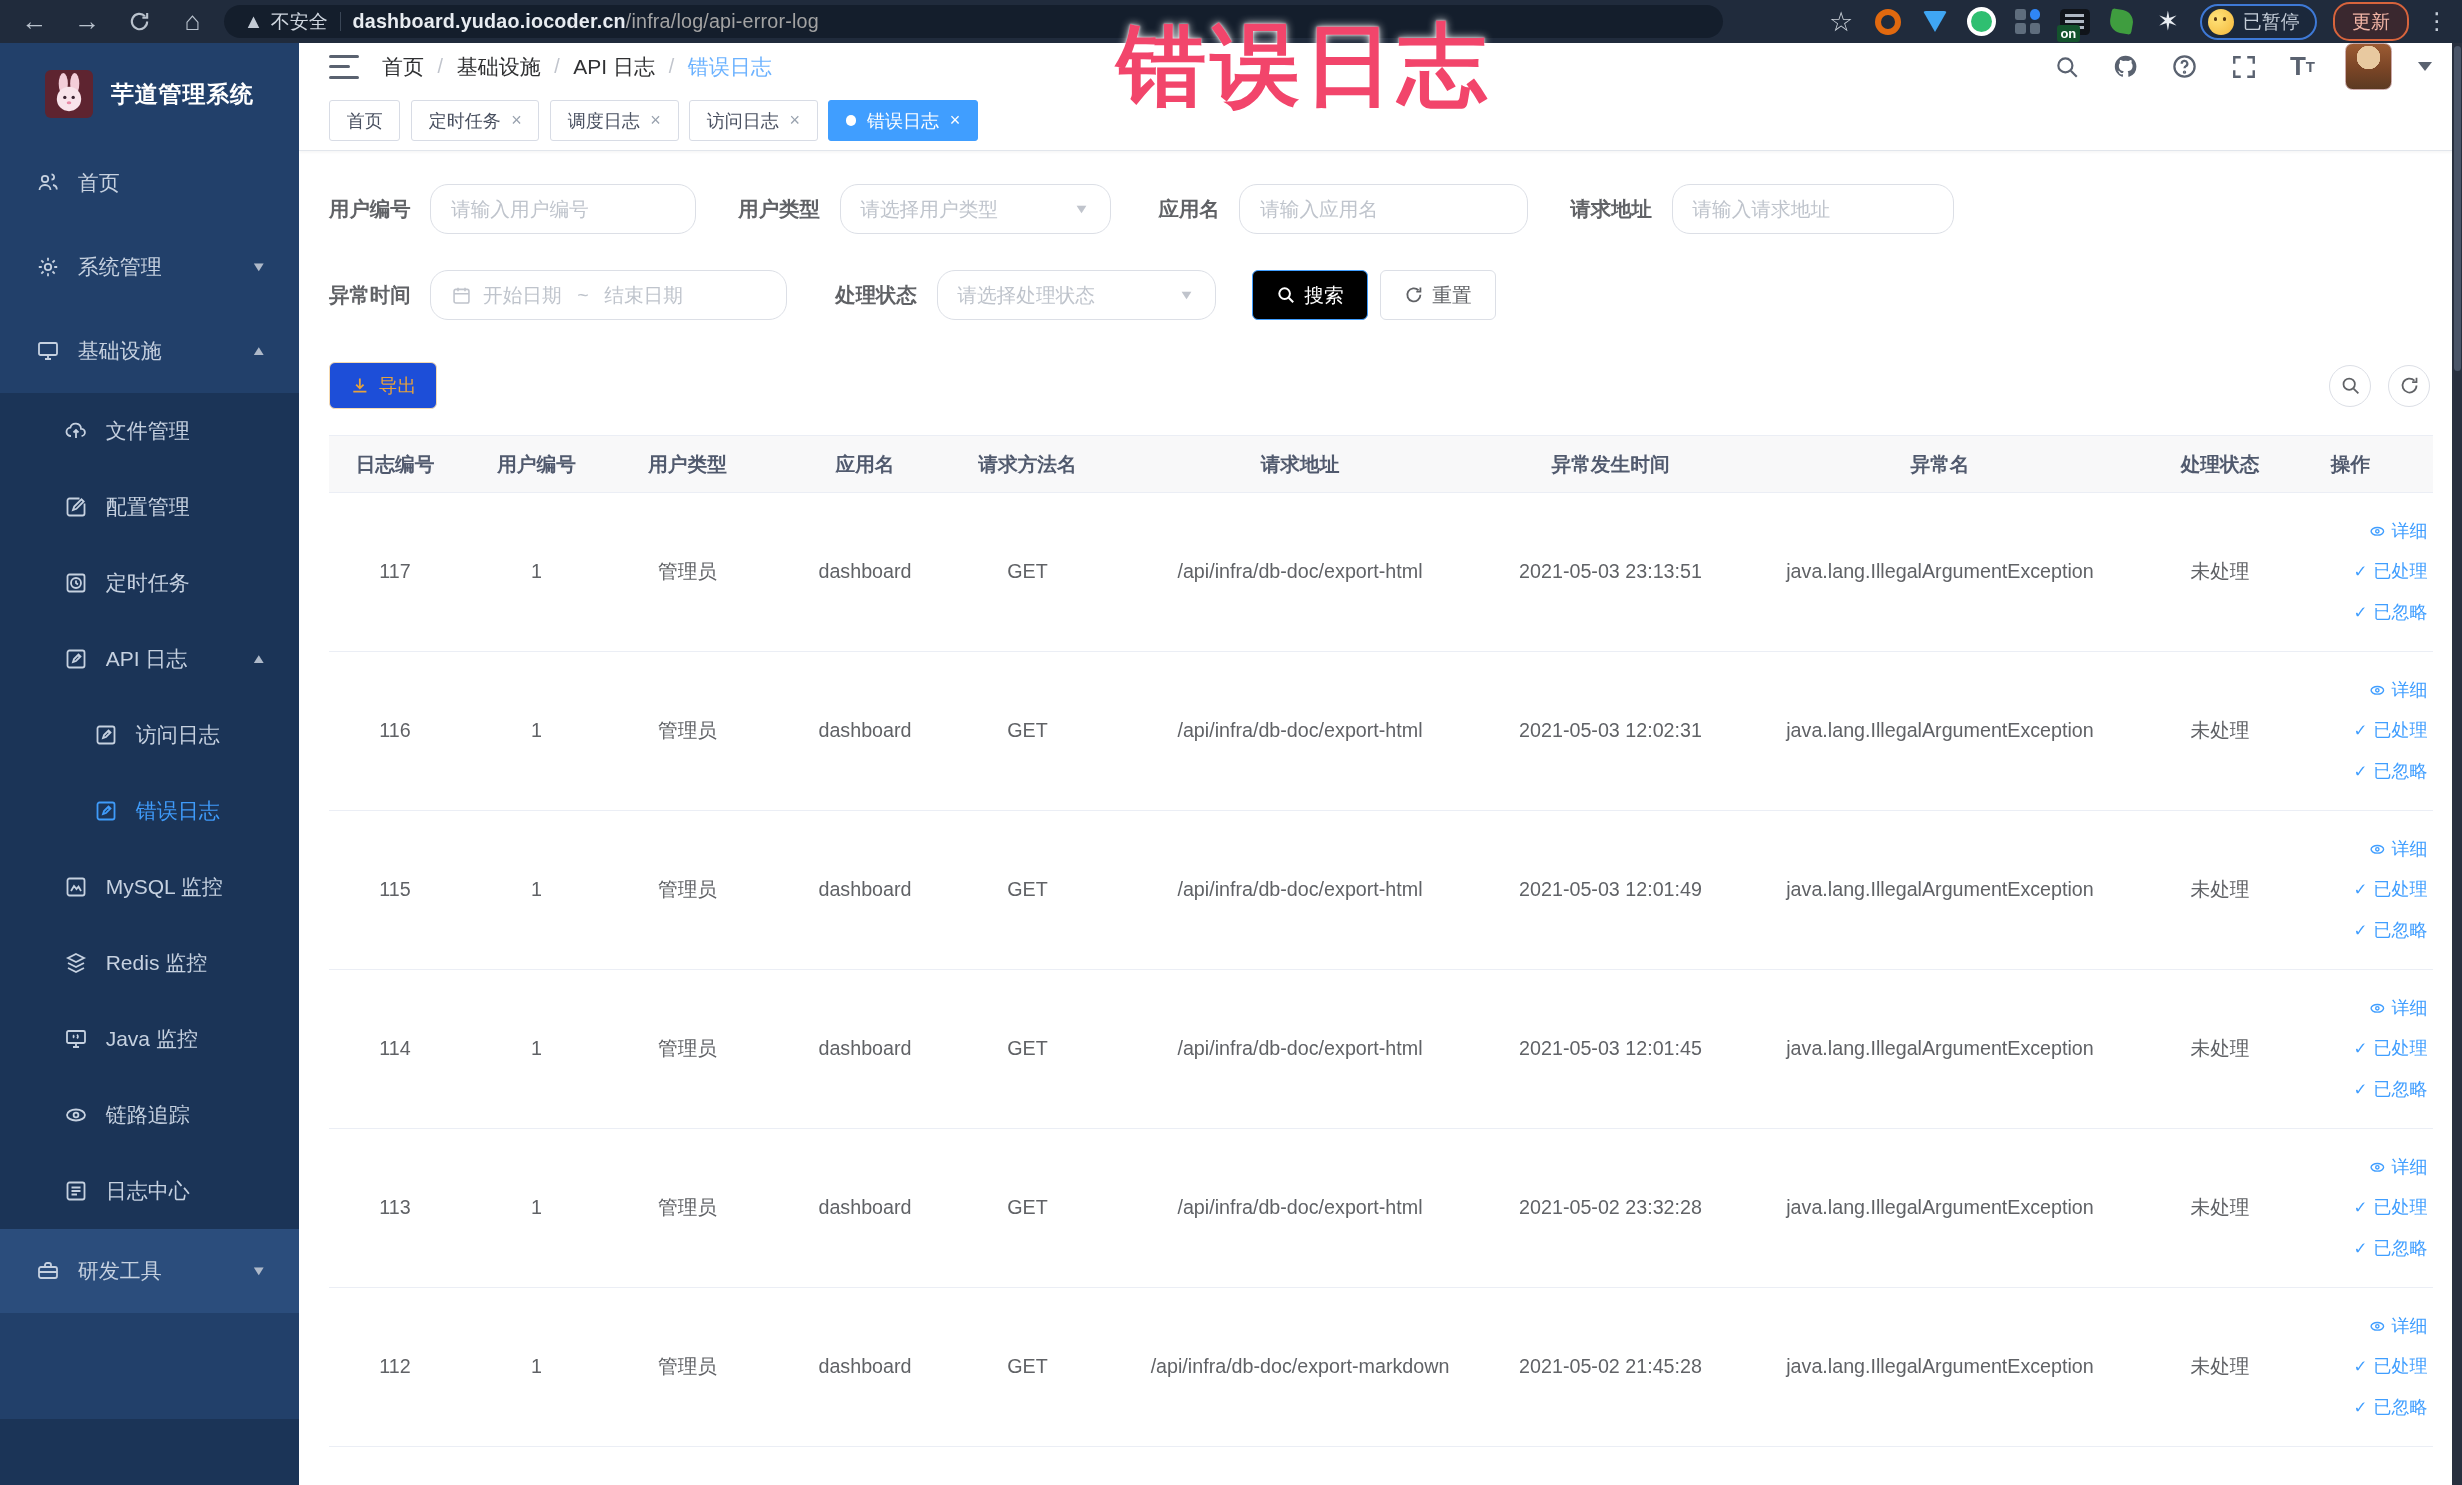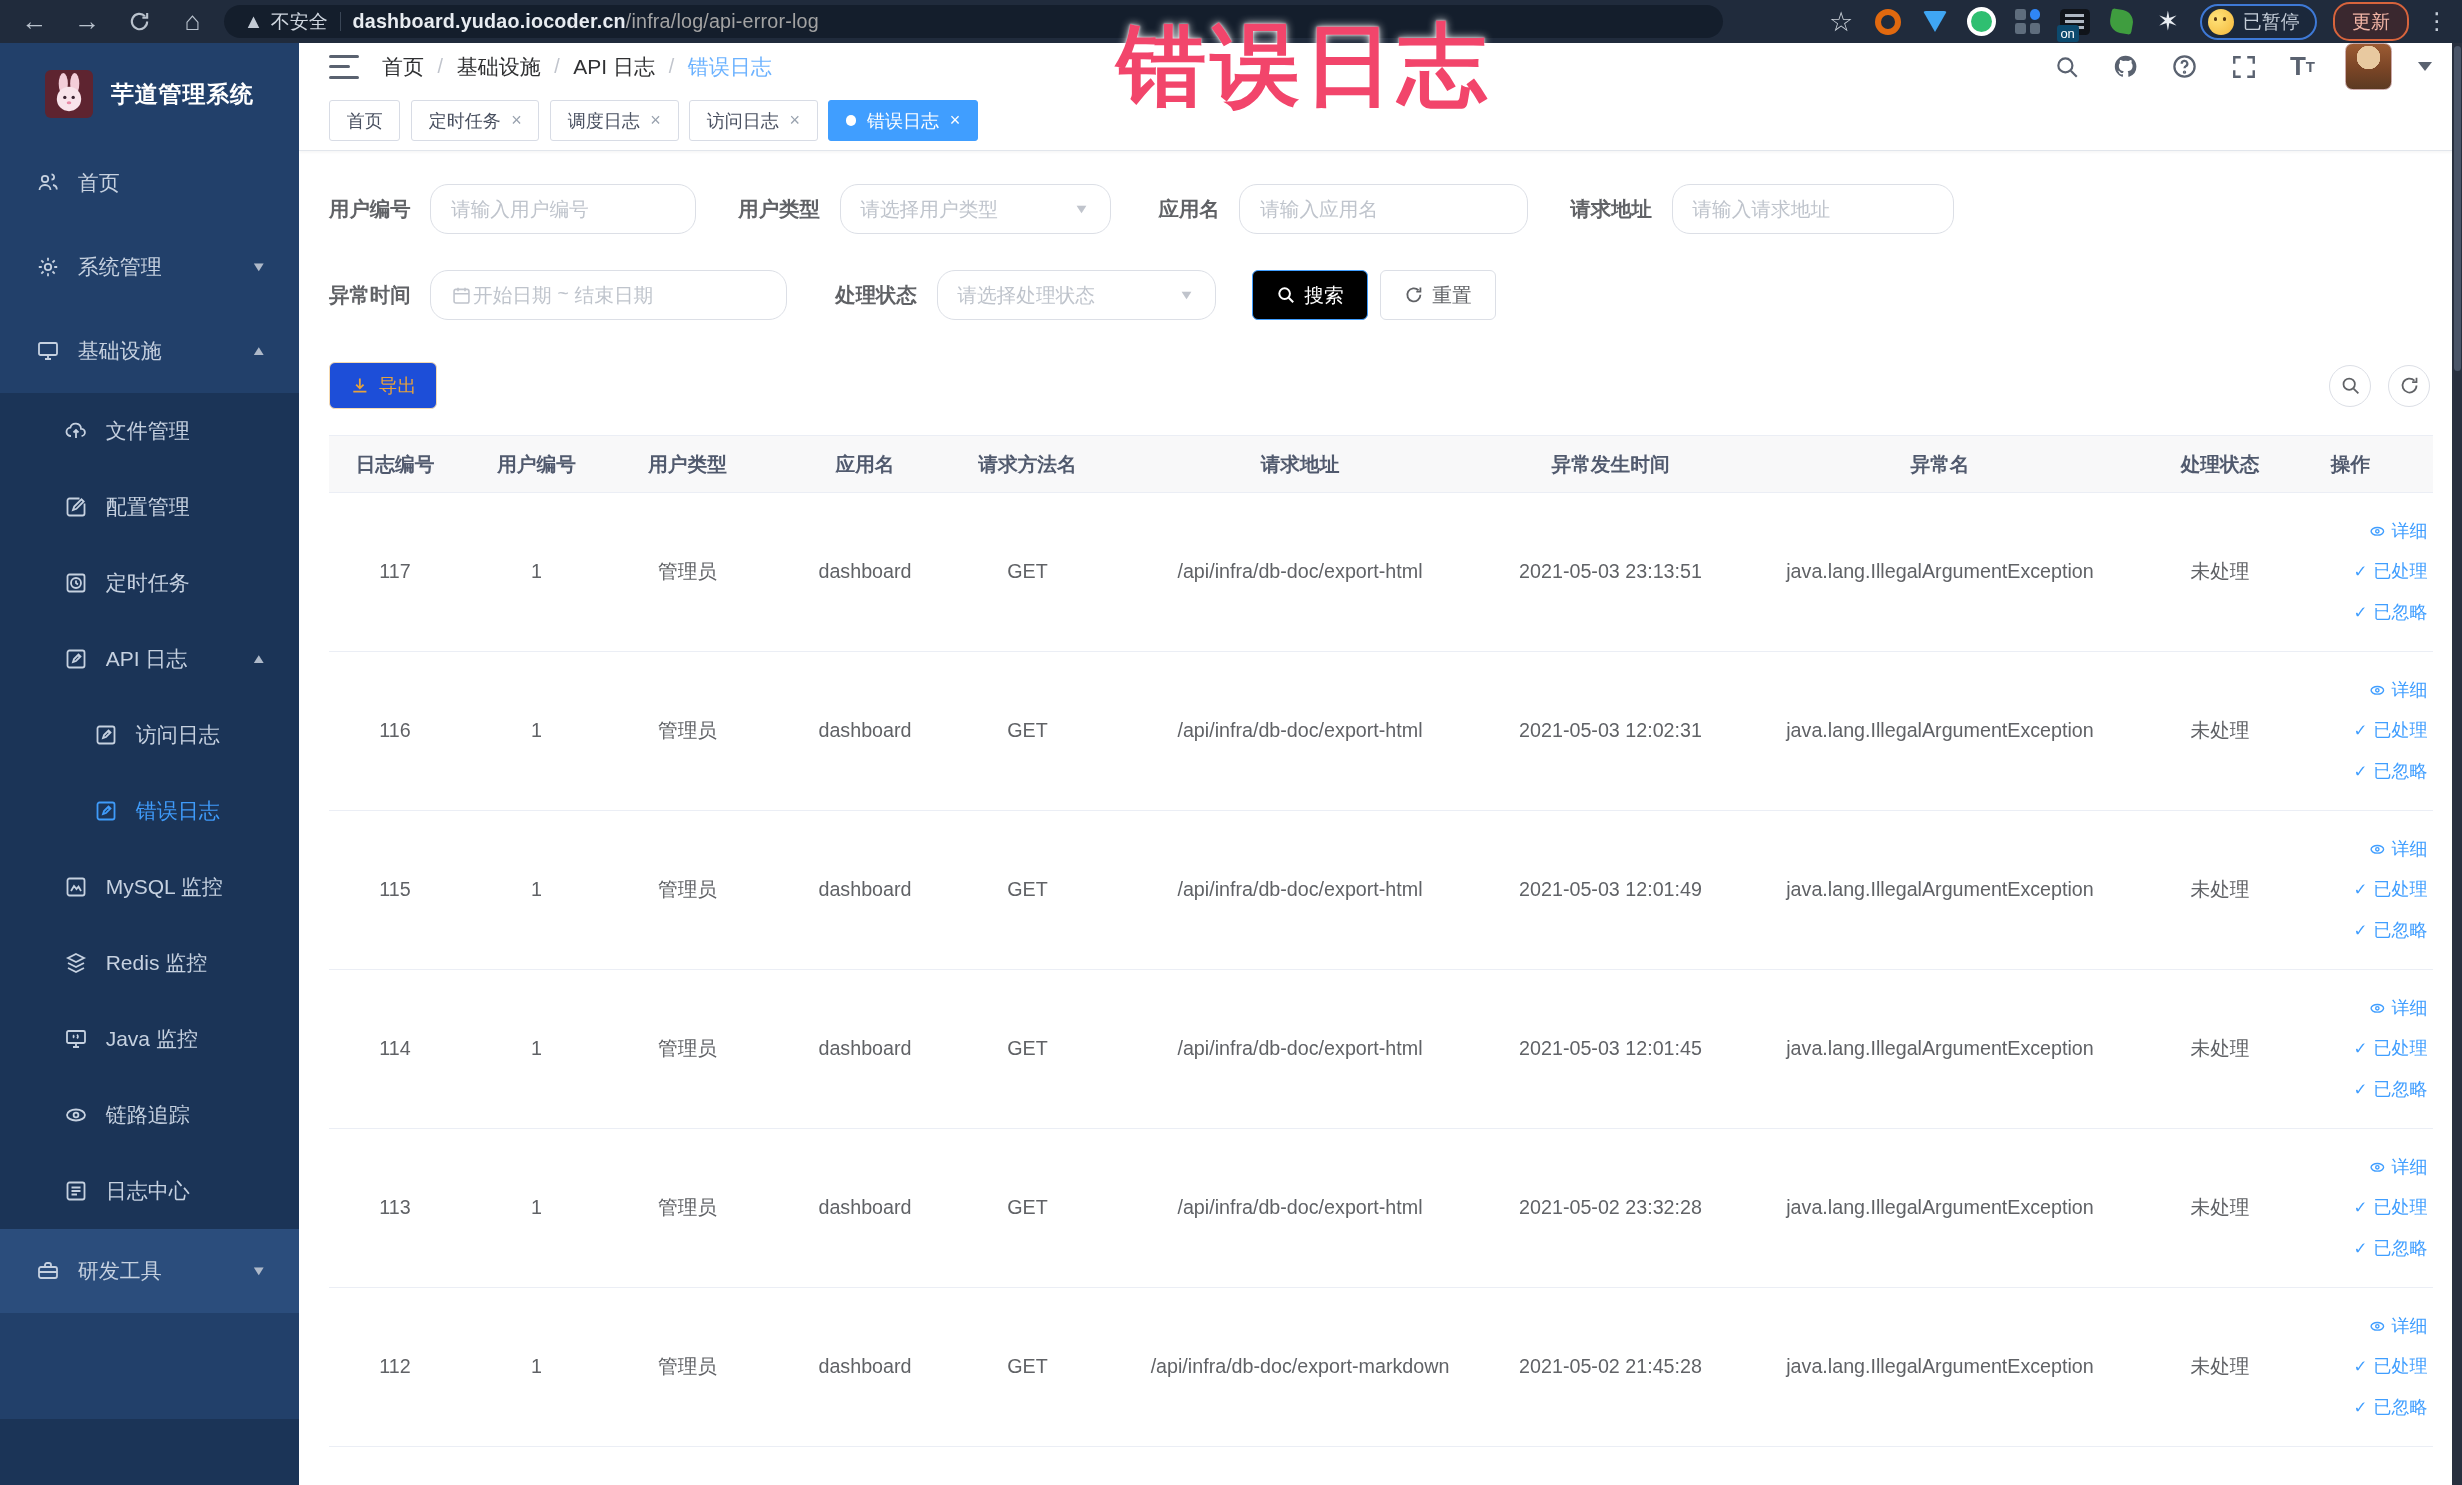--- a/index.html
+++ b/index.html
@@ -23,21 +23,21 @@
   .ext-star { color:#cdd4dc; font-size:27px; }
   .ext-donut { width:26px;height:26px;border-radius:50%;border:6.8px solid #e1690f;background:transparent; }
   .ext-drop { width:0;height:0;border-left:12px solid transparent;border-right:12px solid transparent;border-top:21px solid #3fa6f3; border-radius:3px;}
   .ext-ring { width:29px;height:29px;border-radius:50%;background:#fff;display:flex;align-items:center;justify-content:center;}
   .ext-ring i { width:21px;height:21px;border-radius:50%;background:#2fbf71;display:block;}
   .ext-grid { display:grid;grid-template-columns:10.6px 10.6px;grid-gap:3.8px;}
   .ext-grid b { width:10.6px;height:10.6px;background:#5f6d7d;border-radius:2.3px;}
   .ext-grid b:nth-child(2){ background:#2f86f6;border-radius:50%;}
   .ext-on { position:relative;width:30px;height:26px;background:#10141a;border-radius:4.5px;display:flex;flex-direction:column;justify-content:center;gap:3.8px;padding:0 5.3px;}
   .ext-on i{height:2.3px;background:#aeb7c2;display:block;}
-  .ext-on .badge{position:absolute;left:-3px;bottom:-7.6px;background:#0c4a6e;color:#fff;font-size:13px;line-height:1;padding:2.3px 3.8px;border-radius:3px;font-weight:normal;}
+  .ext-on .badge{position:absolute;left:-3px;bottom:-7.6px;background:#14532d;color:#fff;font-size:13px;line-height:1;padding:2.3px 3.8px;border-radius:3px;font-weight:bold;}
   .ext-leaf { width:23px;height:23px;background:#3f9d3f;border-radius:3px 12px 3px 12px;transform:rotate(10deg);}
   .ext-puzzle { color:#e9edf2;font-size:26px; }
   .pill-paused { display:flex;align-items:center;gap:9px;border:2.3px solid #3e79d6;border-radius:19.7px;
     padding:3px 15px 3px 6px;color:#c4cdd8;font-size:19px;background:rgba(25,39,58,.6);}
   .emoji-face { width:26px;height:26px;border-radius:50%;background:radial-gradient(circle at 35% 35%,#ffe37a,#f4b73a);position:relative;}
   .emoji-face:after{content:"";position:absolute;left:6px;top:8.3px;width:3.8px;height:3.8px;border-radius:50%;background:#5a3a12;box-shadow:9px 0 0 #5a3a12;}
   .btn-update { border:2.3px solid #d8643c;border-radius:16.7px;color:#f0b3a4;font-size:19px;
     padding:4.5px 16.7px;background:rgba(90,38,32,.45);}
   .kebab { color:#c4cdd8;font-size:23px;letter-spacing:0; }
 
@@ -92,21 +92,21 @@
 
   
   .frm-row { display:flex; align-items:center; margin-bottom:36px; }
   .frm-label { font-size:20.4px; font-weight:bold; color:#606266; margin-right:19.7px; white-space:nowrap; }
   .inp { height:50px; border:0.8px solid #dcdfe6; border-radius:18px; background:#fff; display:flex; align-items:center; padding:0 19.7px; color:#bfc4cc; font-size:19.7px; }
   .inp input { border:none; outline:none; width:100%; font-size:19.7px; color:#606266; background:transparent; font-family:inherit; }
   .inp input::placeholder { color:#bfc4cc; }
   .sel { justify-content:space-between; cursor:pointer; }
   .sel .ph { color:#bfc4cc; }
   .sel .sel-caret { color:#c0c4cc; font-size:16.7px; transform:scaleY(.75); }
-  .range { gap:1px;font-family:Liberation Mono, monospace; }
+  .range { gap:11px; }
   .range .cal { color:#c0c4cc; }
   .range .ph { color:#bfc4cc; }
   .btn { height:50px; border-radius:6px; display:inline-flex; align-items:center; justify-content:center; gap:9px; font-size:19.7px; cursor:pointer; border:0.8px solid #dcdfe6; background:#fff; color:#606266; padding:0 23px; }
   .btn-primary { background:#000000; border-color:#409eff; color:#fff; }
   .btn-warn-plain { background:#1d4ed8; border-color:#f5dab1; color:#e6a23c; font-size:19px; height:47px; padding:0 19.7px; border-radius:6px; }
 
   .toolbar { display:flex; align-items:center; justify-content:space-between; margin-bottom:26px; }
   .tool-circles { display:flex; gap:16.7px; margin-right:3px; }
   .circle-btn { width:42px; height:42px; border-radius:50%; border:0.8px solid #dcdfe6; background:#fff; display:flex; align-items:center; justify-content:center; color:#606266; cursor:pointer; }
 

